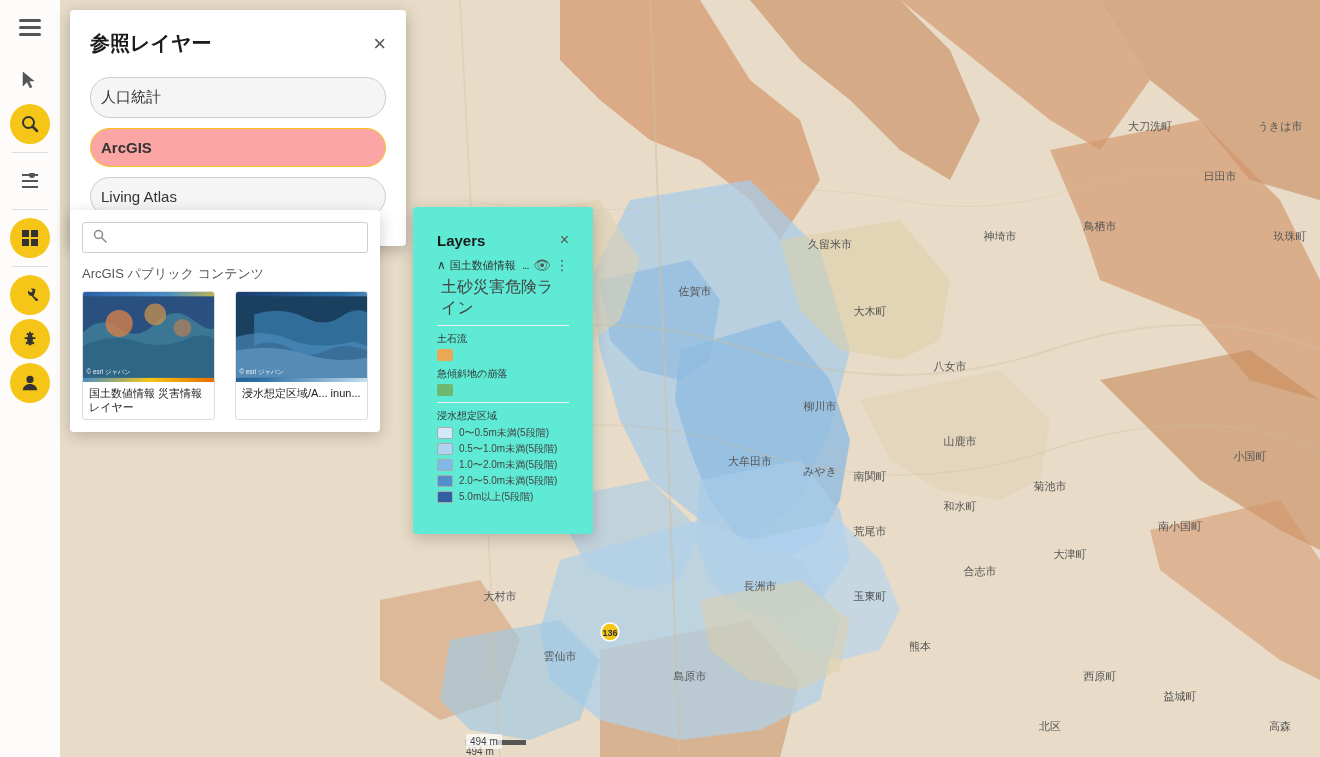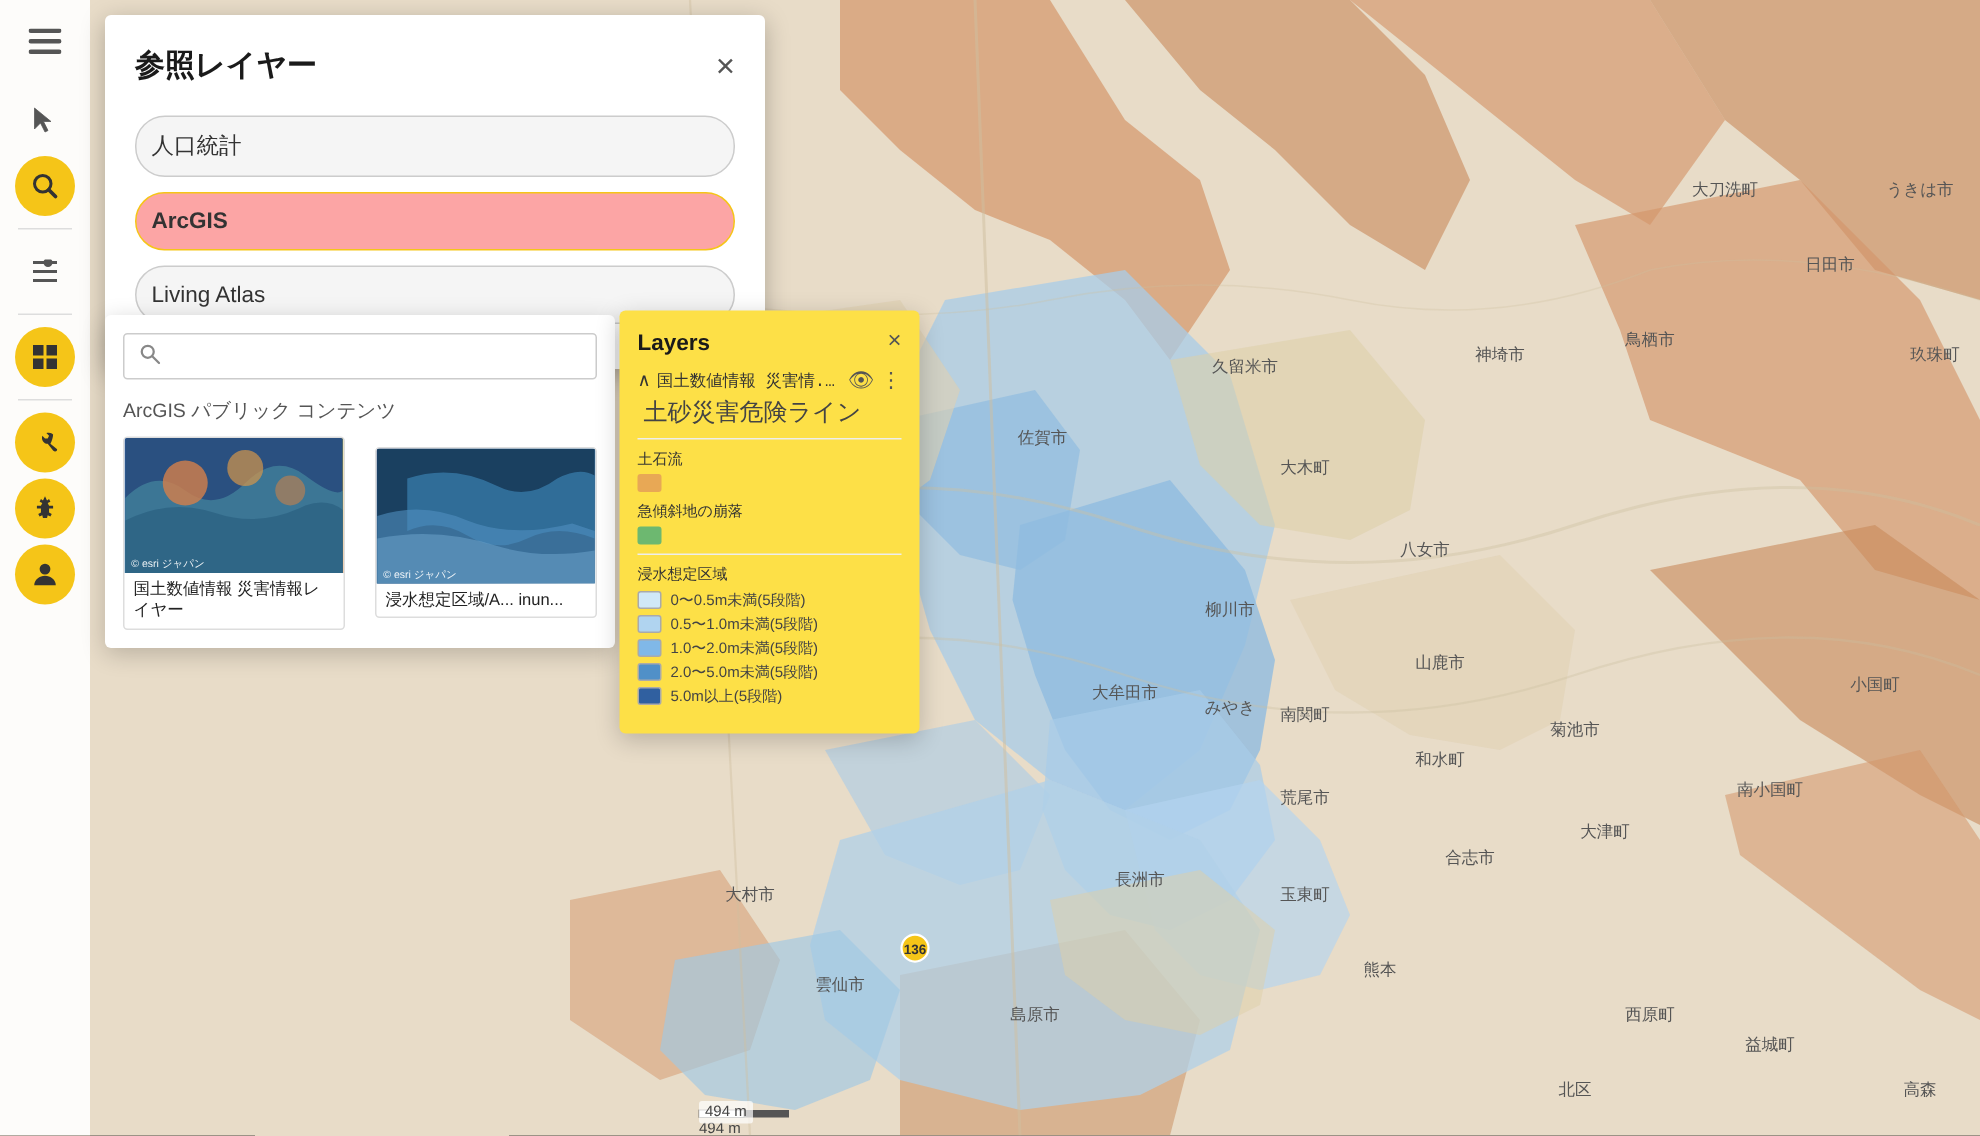--- a/index.html
+++ b/index.html
@@ -49,21 +49,21 @@
     }
 
     .toolbar-separator {
       width: 36px; height: 1px; background: #ddd; margin: 4px 0;
     }
 
     
     .ref-layer-panel {
       position: absolute;
       top: 10px; left: 70px;
-      width: 440px;
+      width: 336px;
       background: #fff;
       border-radius: 4px;
       box-shadow: 0 4px 16px rgba(0,0,0,0.25);
       z-index: 20;
       padding: 20px;
     }
 
     .ref-layer-panel .panel-header {
       display: flex;
       justify-content: space-between;
@@ -99,21 +99,21 @@
     .ref-btn.active {
       background: #fca5a5;
       border-color: #f5c518;
       font-weight: 600;
     }
 
     
     .content-panel {
       position: absolute;
       top: 210px; left: 70px;
-      width: 340px;
+      width: 310px;
       background: #fff;
       border-radius: 4px;
       box-shadow: 0 4px 16px rgba(0,0,0,0.2);
       z-index: 20;
       padding: 12px;
     }
 
     .search-bar {
       display: flex;
       align-items: center;
@@ -134,21 +134,20 @@
     .section-label {
       font-size: 13px;
       color: #555;
       margin-bottom: 8px;
       font-weight: 500;
     }
 
     .content-grid {
       display: flex;
       gap: 20px;
-      align-items: center;
     }
 
     .content-card {
       flex: 1;
       border: 1px solid #ddd;
       border-radius: 3px;
       overflow: hidden;
       cursor: pointer;
     }
 
@@ -169,26 +168,26 @@
       font-size: 11px;
       padding: 4px 6px;
       color: #222;
       line-height: 1.3;
     }
 
     
     .layers-panel {
       position: absolute;
       top: 207px; left: 413px;
-      width: 200px;
-      background: #fde047;
+      width: 180px;
+      background: #5eead4;
       border-radius: 4px;
       box-shadow: 0 4px 16px rgba(0,0,0,0.2);
       z-index: 20;
-      padding: 12px;
+      padding: 24px;
     }
 
     .layers-panel .lp-header {
       display: flex;
       justify-content: space-between;
       align-items: center;
       margin-bottom: 8px;
     }
 
     .layers-panel .lp-title {

